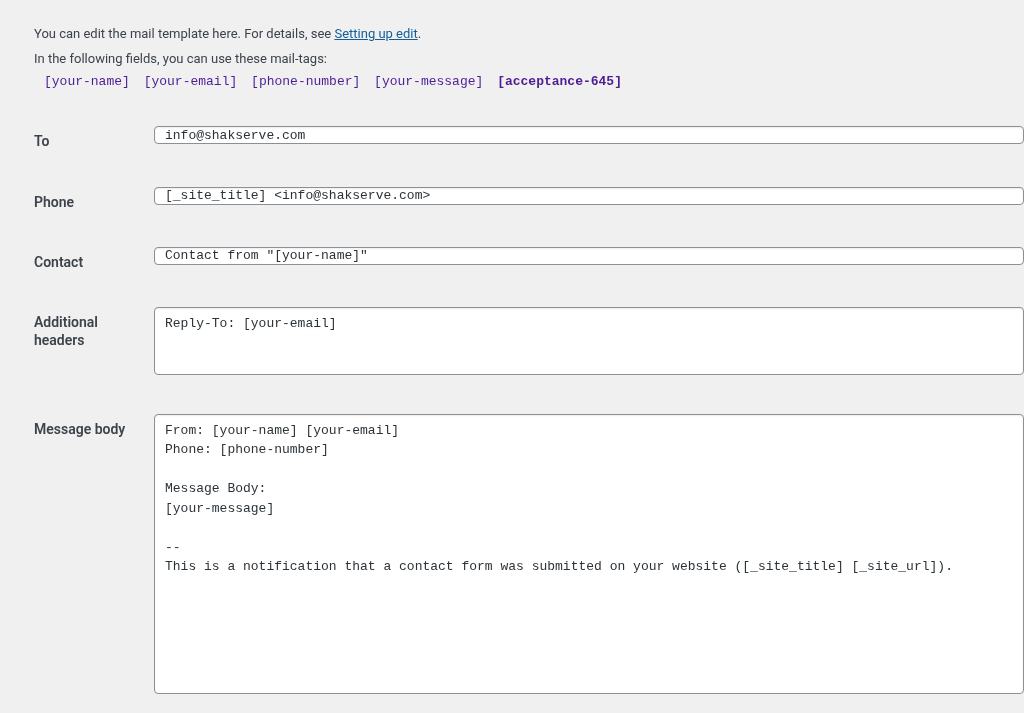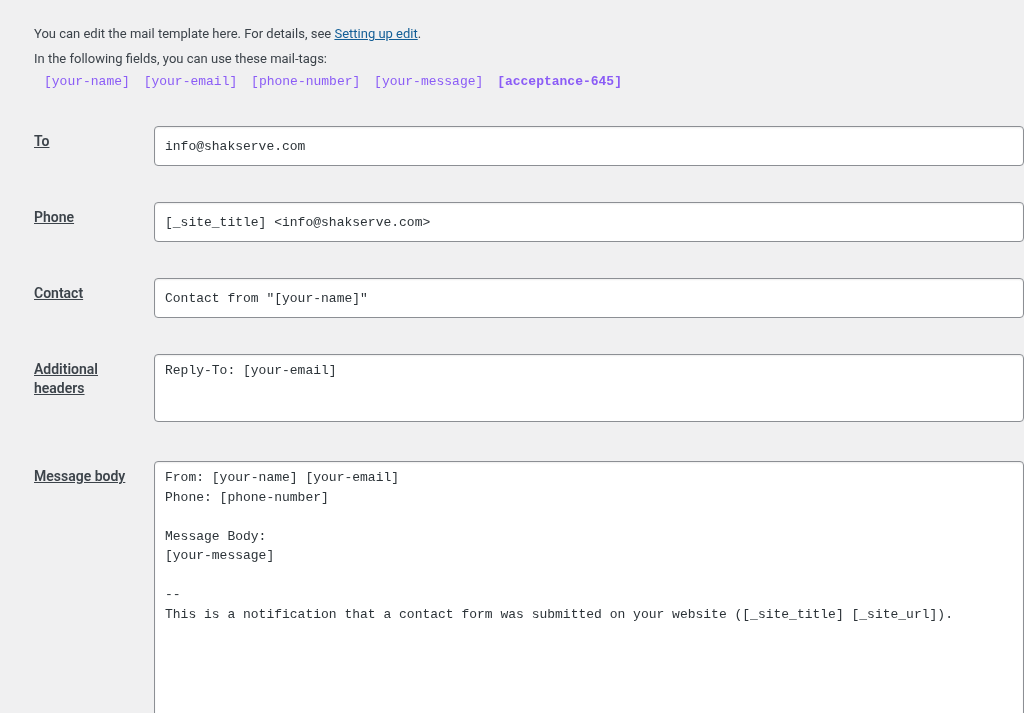--- a/index.html
+++ b/index.html
@@ -30,21 +30,21 @@
     margin: 4px 0 2px 0;
     line-height: 1.6;
   }
   .desc a {
     color: #135e96;
     text-decoration: underline;
   }
   .mailtags {
     font-family: Consolas, Monaco, "Courier New", monospace;
     font-size: 13px;
-    color: #8b5cf6;
+    color: #4c1d95;
     margin: 2px 0 24px 10px;
     line-height: 1.6;
   }
   .mailtags .tag {
     margin-right: 6px;
   }
   .mailtags .tag-bold {
     font-weight: 700;
   }
   .form-table {
@@ -52,40 +52,39 @@
     border-collapse: collapse;
   }
   .form-table td.label-cell {
     width: 120px;
     vertical-align: top;
     padding: 16px 8px 26px 0;
     font-size: 14px;
     font-weight: 600;
     color: #3c434a;
     line-height: 1.3;
-    text-decoration: underline;
   }
   .form-table td.field-cell {
     vertical-align: top;
     padding: 10px 0 26px 0;
   }
   input.text-input, textarea.text-area {
     width: 100%;
     font-family: Consolas, Monaco, "Courier New", monospace;
     font-size: 13px;
     color: #2c3338;
     background: #ffffff;
     border: 1px solid #8c8f94;
     border-radius: 4px;
     padding: 6px 10px;
     line-height: 1.5;
     box-shadow: inset 0 1px 2px rgba(0,0,0,0.07);
   }
   input.text-input {
-    height: 40px;
+    height: 18px;
   }
   textarea.text-area {
     resize: none;
     overflow: hidden;
   }
   textarea.headers {
     height: 68px;
   }
   textarea.body {
     height: 280px;

